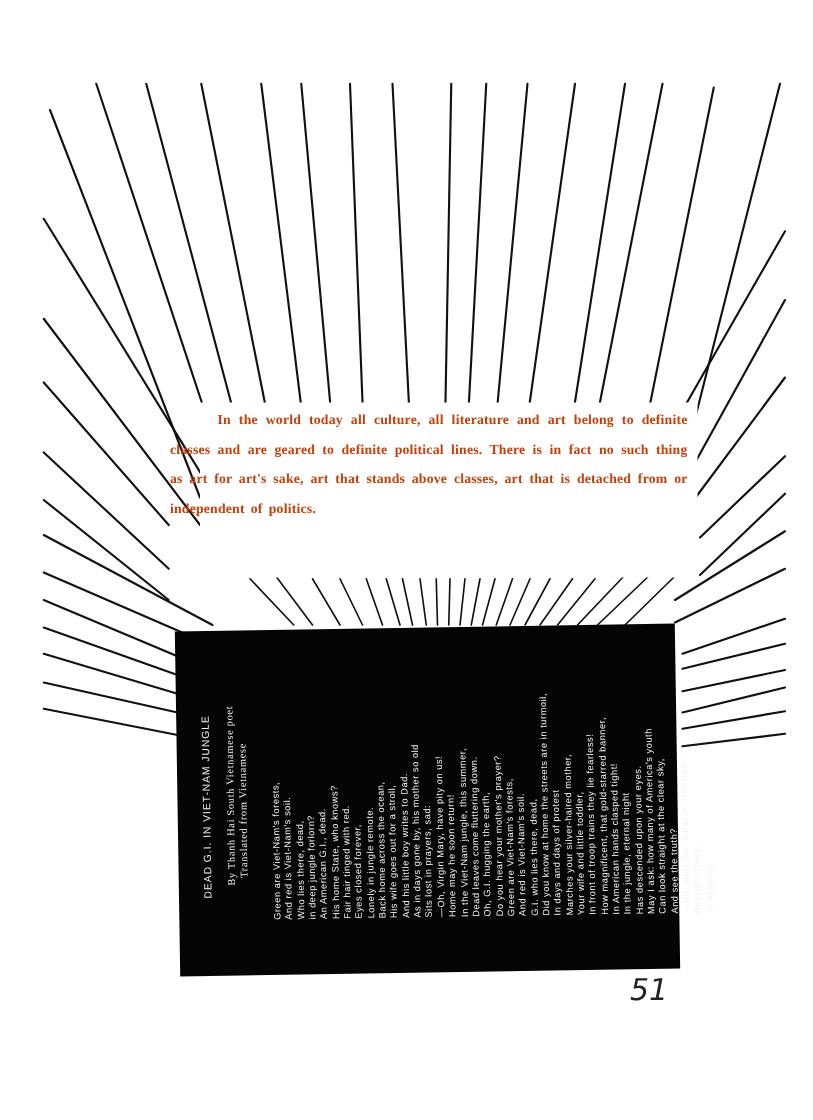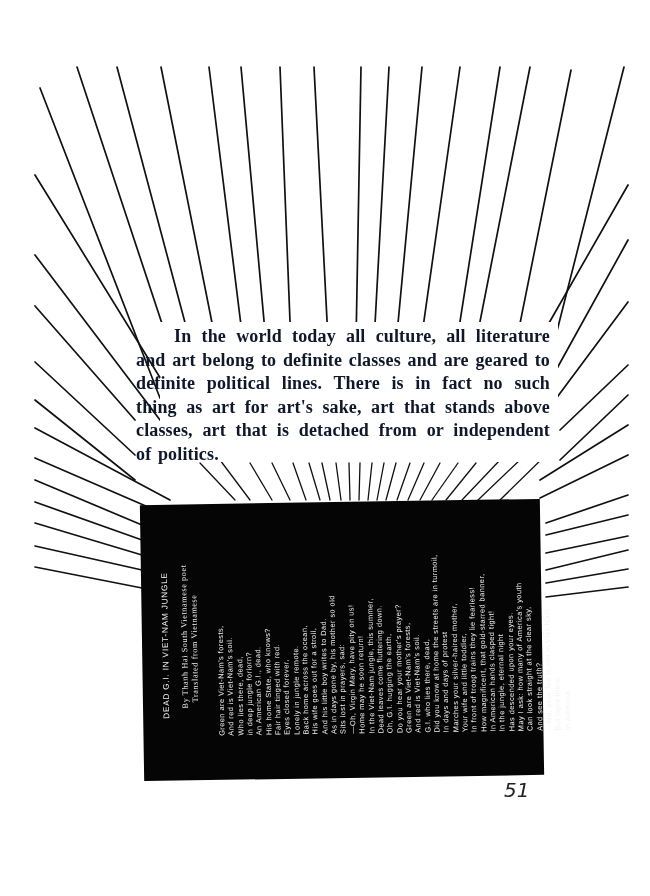--- a/index.html
+++ b/index.html
@@ -5,21 +5,21 @@
   html, body { margin: 0; padding: 0; background: #ffffff; }
   body { width: 650px; height: 896px; position: relative; overflow: hidden; }
   #rays { position: absolute; left: 0; top: 0; width: 650px; height: 896px; }
   .quote-mask {
     position: absolute; left: 160px; top: 322px; width: 398px; height: 140px;
     background: #fff;
   }
   .quote {
     position: absolute; left: 136px; top: 325px; width: 414px;
     font-family: "Liberation Serif", "DejaVu Serif", serif;
-    font-weight: bold; font-size: 18px; line-height: 23.6px; color: #0f172a;
+    font-weight: bold; font-size: 11px; line-height: 23.6px; color: #c2410c;
     text-align: justify; text-align-last: left;
     letter-spacing: 0.15px; word-spacing: 2px;
   }
   .quote .indent { display: inline-block; width: 38px; }
   .poem-box {
     position: absolute; left: 142px; top: 502px; width: 400px; height: 276px;
     background: #050505; transform: rotate(-0.9deg); transform-origin: center;
   }
   .poem-rot {
     position: absolute; left: 0; top: 276px; width: 276px; height: 400px;
@@ -35,21 +35,21 @@
     margin-left: 28px; margin-top: 9px; letter-spacing: 0.6px;
   }
   .poem-byline div:nth-child(2) { margin-left: 6px; }
   .poem-lines {
     margin-top: 16px;
     font-family: "Liberation Sans", sans-serif; font-size: 7.4px; line-height: 9.35px;
     letter-spacing: 0.45px; white-space: nowrap;
   }
   .page-number {
     position: absolute; left: 504px; top: 778px;
-    font-family: "DejaVu Sans", sans-serif; font-style: italic; font-size: 20px;
+    font-family: "DejaVu Sans", sans-serif; font-style: italic; font-size: 24px;
     color: #222; font-weight: normal;
   }
 </style>
 </head>
 <body>
 
 <svg id="rays" viewBox="0 0 650 896" xmlns="http://www.w3.org/2000/svg">
     <line x1="40" y1="88" x2="160" y2="398" stroke="#111111" stroke-width="1.7" stroke-linecap="round"></line>
     <line x1="77" y1="67" x2="183" y2="387" stroke="#111111" stroke-width="1.7" stroke-linecap="round"></line>
     <line x1="117" y1="67" x2="204" y2="394" stroke="#111111" stroke-width="1.7" stroke-linecap="round"></line>

